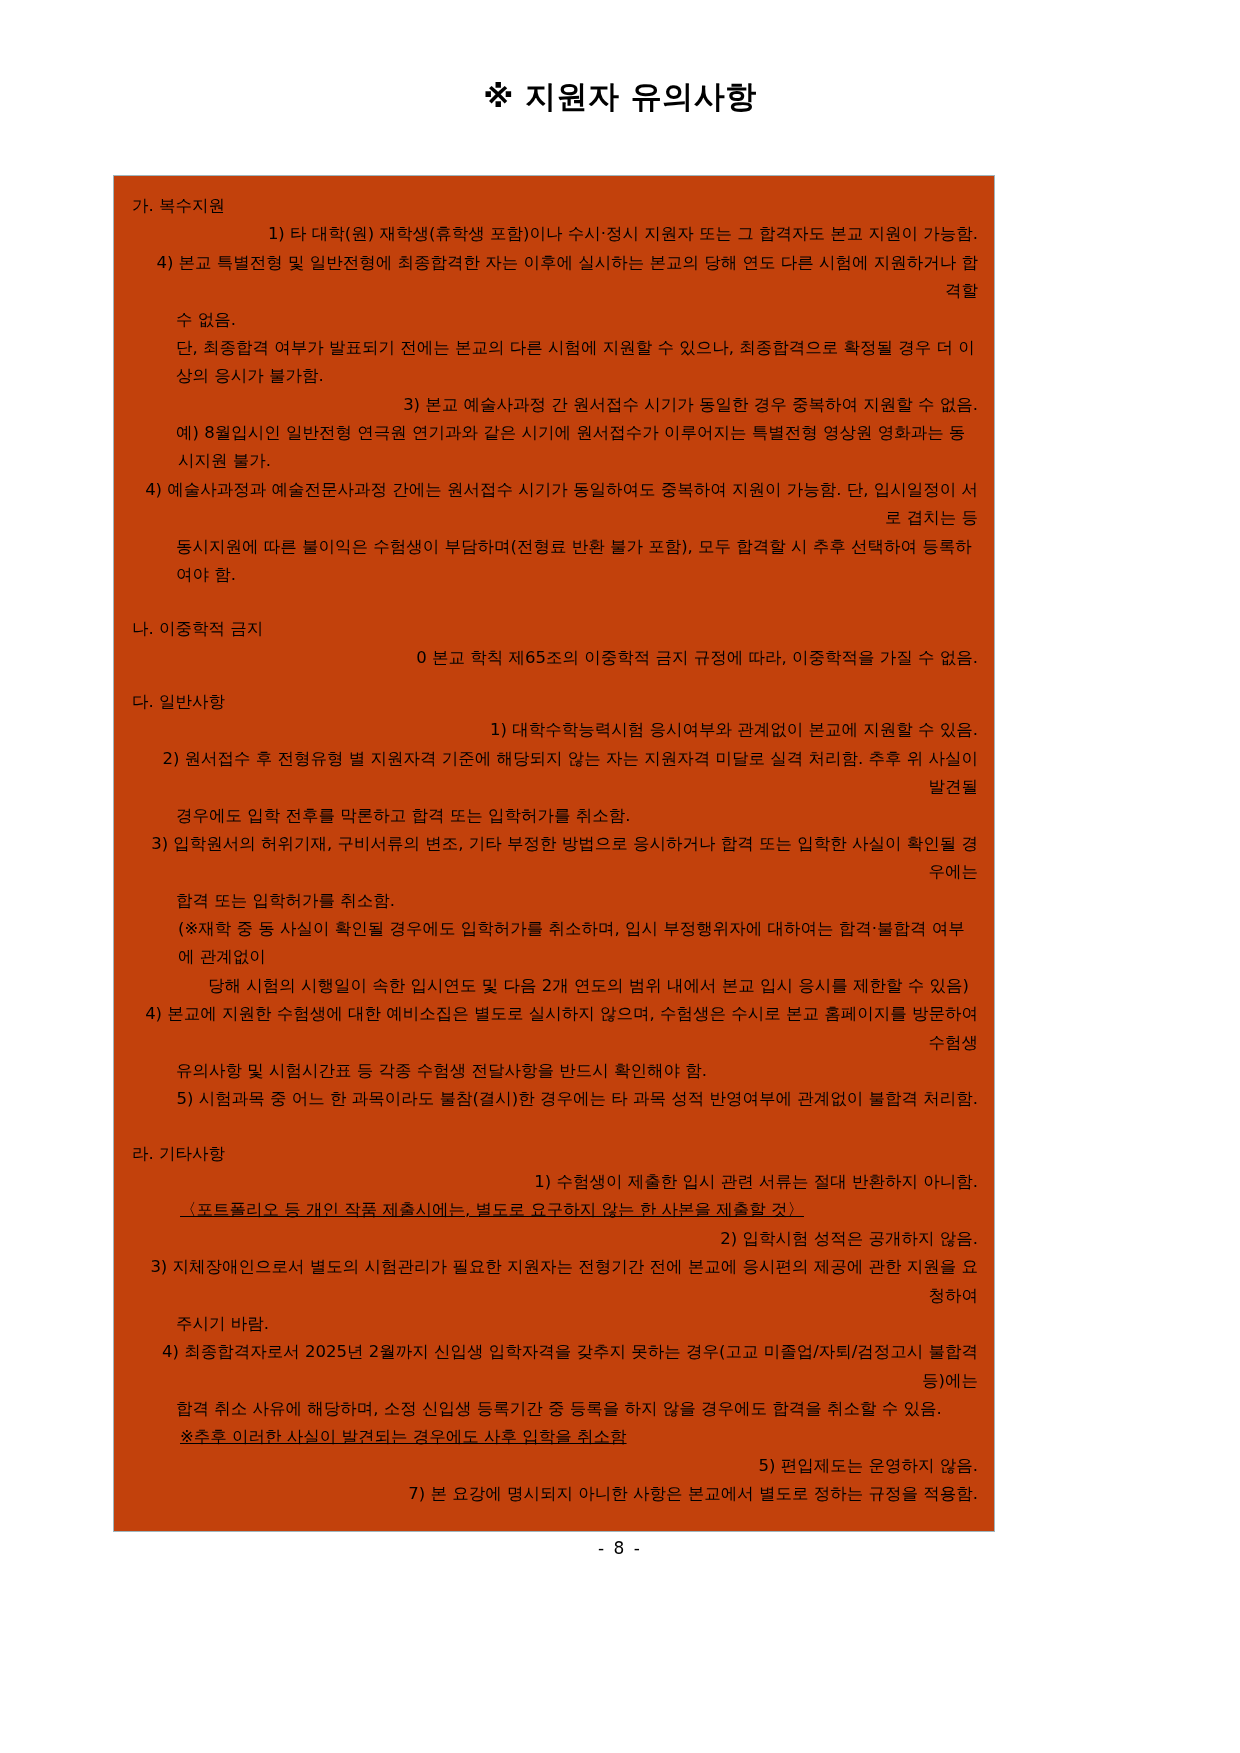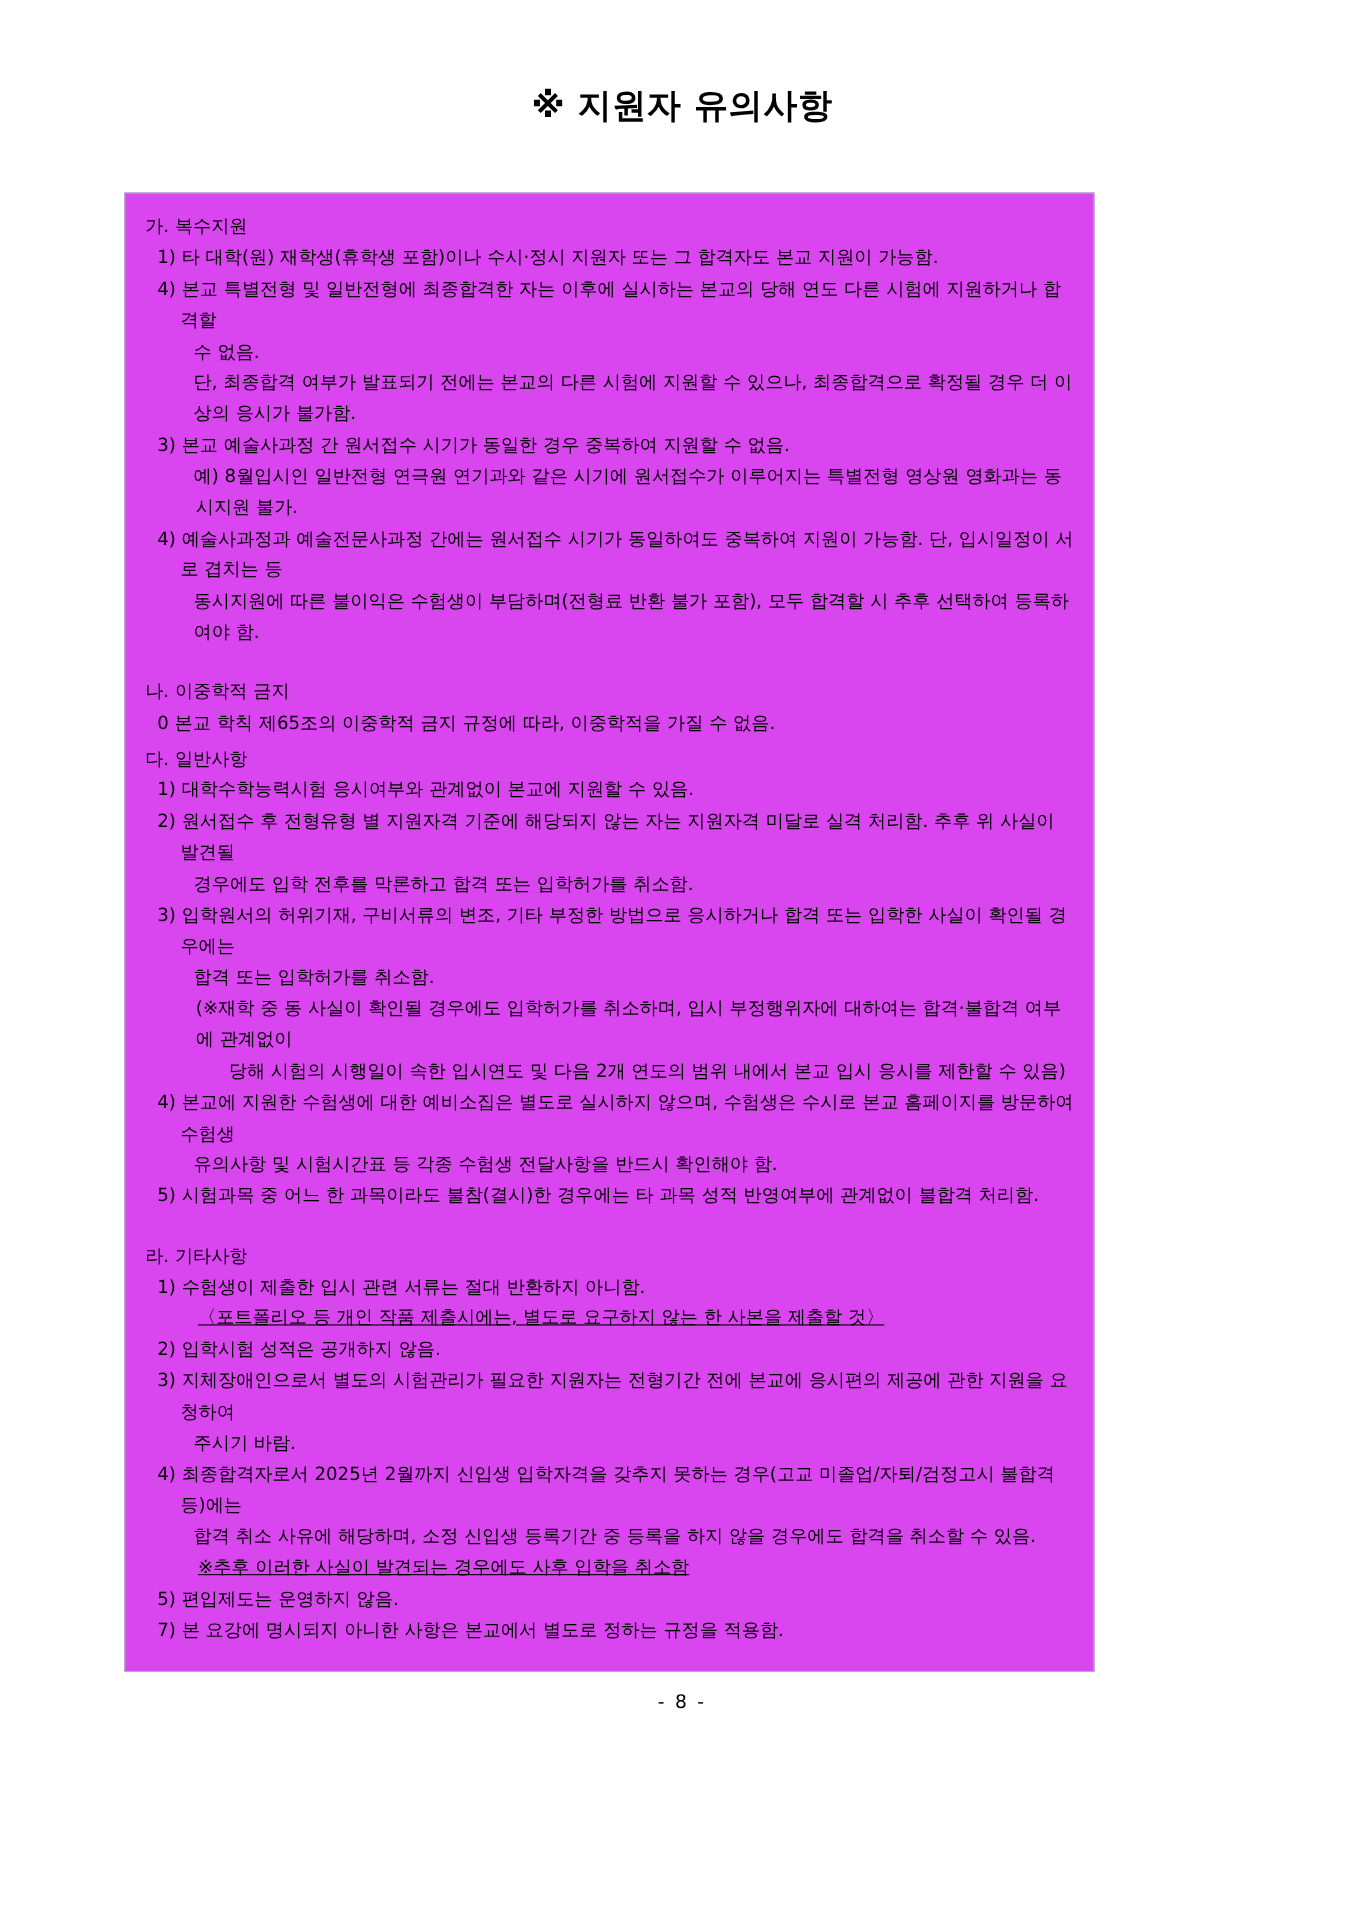--- a/index.html
+++ b/index.html
@@ -35,44 +35,45 @@
   }
 
   .notice-box {
     position: absolute;
     left: 113px;
     top: 175px;
     width: 882px;
     box-sizing: border-box;
     border: 1px solid #9fb6bd;
     padding: 16px 16px 22px 16px;
-    background: #d946ef;
+    background: #c2410c;
   }
 
   .section {
     margin: 0 0 0 0;
   }
 
   .section + .section {
-    margin-top: 4px;
+    margin-top: 16px;
   }
 
   .sec-head {
     font-size: 16.5px;
     line-height: 1.72;
     padding-left: 2px;
     white-space: nowrap;
   }
 
   .item {
     font-size: 16.5px;
     line-height: 1.72;
     padding-left: 22px;
     text-indent: -21px;
     margin-left: 12px;
+    text-align: right;
   }
 
   .item-cont {
     font-size: 16.5px;
     line-height: 1.72;
     padding-left: 34px;
     margin-left: 12px;
   }
 
   .sub-note {

